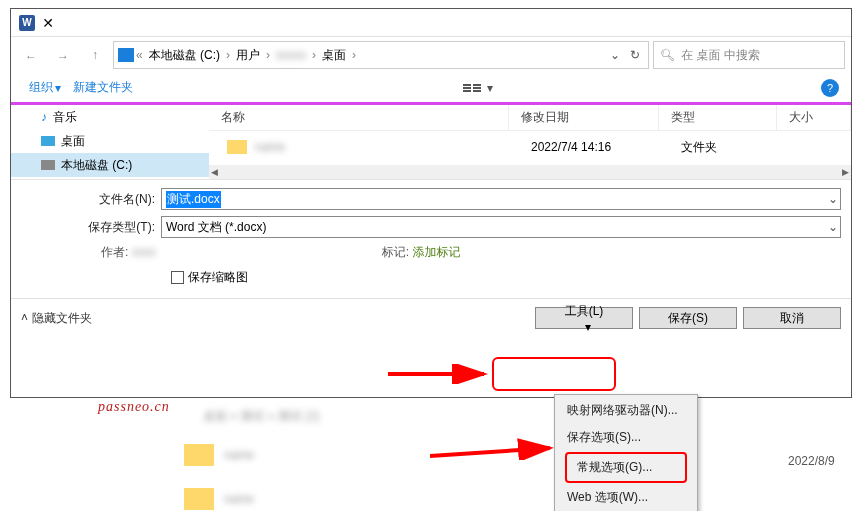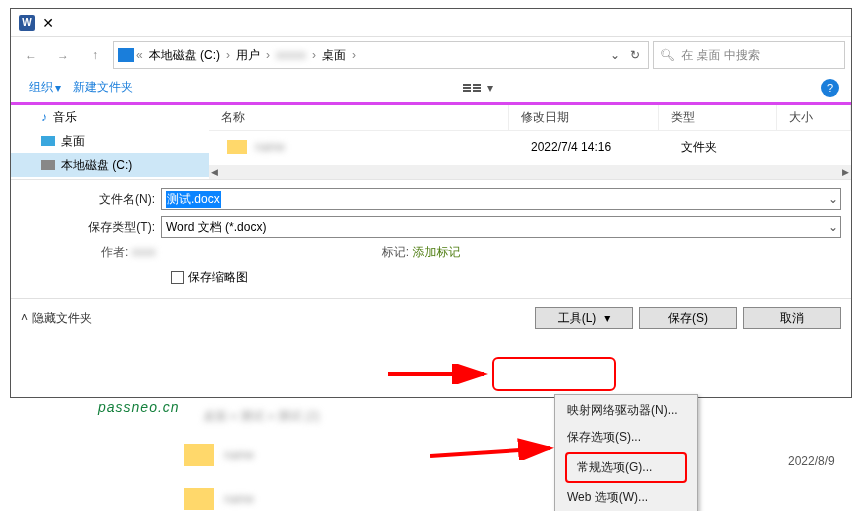--- a/index.html
+++ b/index.html
@@ -46,28 +46,28 @@
   .form .inp .dd { position:absolute; right:2px; color:#555;}
   .form .meta { display:flex; gap:40px; padding-left:80px; margin:6px 0 8px 0;}
   .form .meta .ml { color:#555;}
   .form .meta .mv-link { color:#4d7c0f;}
   .form .meta .mv-blur { filter:blur(3px); color:#999; display:inline-block; width:50px;}
   .chk { display:flex; align-items:center; gap:4px; padding-left:150px; margin-bottom:8px;}
   .chk .box { width:13px; height:13px; border:1px solid #555;}
   .footer { display:flex; align-items:center; padding:8px 10px 10px 10px; border-top:1px solid #e0e0e0;}
   .footer .hide { display:flex; align-items:center; gap:4px; color:#333;}
   .footer .spacer { flex:1;}
-  .footer .btn { width:98px; height:22px; border:1px solid #888; background:#e1e1e1; display:flex; align-items:center; justify-content:center; margin-left:6px;}
+  .footer .btn { width:98px; height:22px; border:1px solid #888; background:#e1e1e1; display:flex; align-items:center; justify-content:center; margin-left:6px;flex-direction:column;}
   .footer .btn.tool { position:relative;}
   .redbox { border:2px solid #f00; border-radius:6px; padding:2px; position:absolute;}
   .tool-red { left:492px; top:357px; width:124px; height:34px;}
   .dd-menu { position:absolute; left:554px; top:394px; width:144px; background:#f0f0f0; border:1px solid #aaa; box-shadow:2px 2px 4px rgba(0,0,0,0.25); padding:2px;}
   .dd-menu .mi { padding:5px 10px; color:#222;}
   .dd-menu .mi.hl { border:2px solid #f00; border-radius:4px; margin:1px 8px;}
-  .watermark { position:absolute; left:98px; top:399px; color:#15803d; font-size:14px; font-style:italic; letter-spacing:1px;}
+  .watermark { position:absolute; left:98px; top:399px; color:#b91c1c; font-size:14px; font-style:italic; letter-spacing:1px;font-family:Liberation Serif, serif;}
   .bg-row { position:absolute; display:flex; align-items:center; color:#555;}
   .bg-row .folder2 { width:30px; height:22px; background:#ffd86b; margin-right:10px;}
   .bg-row .blur2 { filter:blur(3px); color:#999;}
   svg.arrow-svg { position:absolute; }
   .viewicon { display:flex; gap:2px; align-items:center;}
   .viewicon .lns { display:flex; flex-direction:column; gap:1px;}
   .viewicon .lns span { width:8px; height:2px; background:#555; display:block;}
 </style>
 </head>
 <body>

